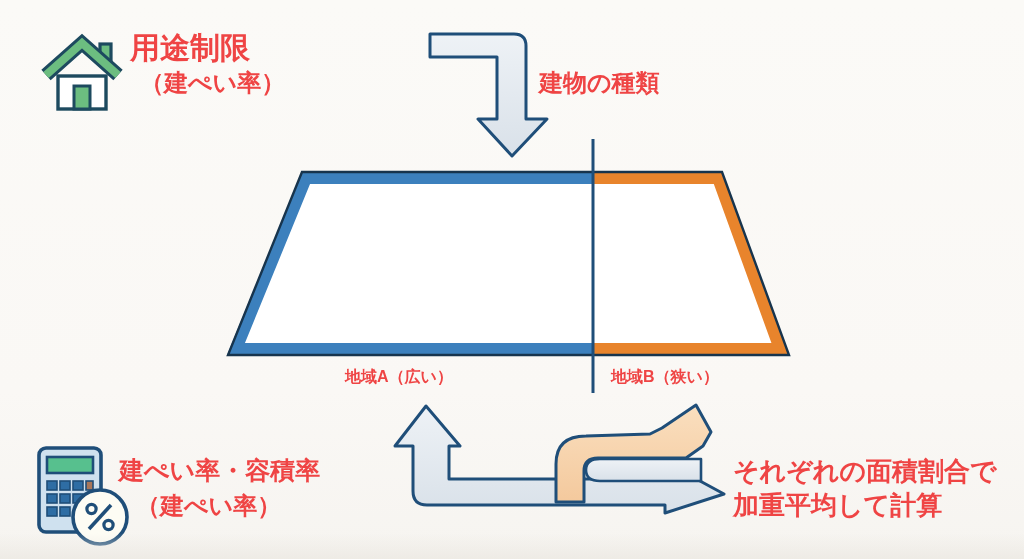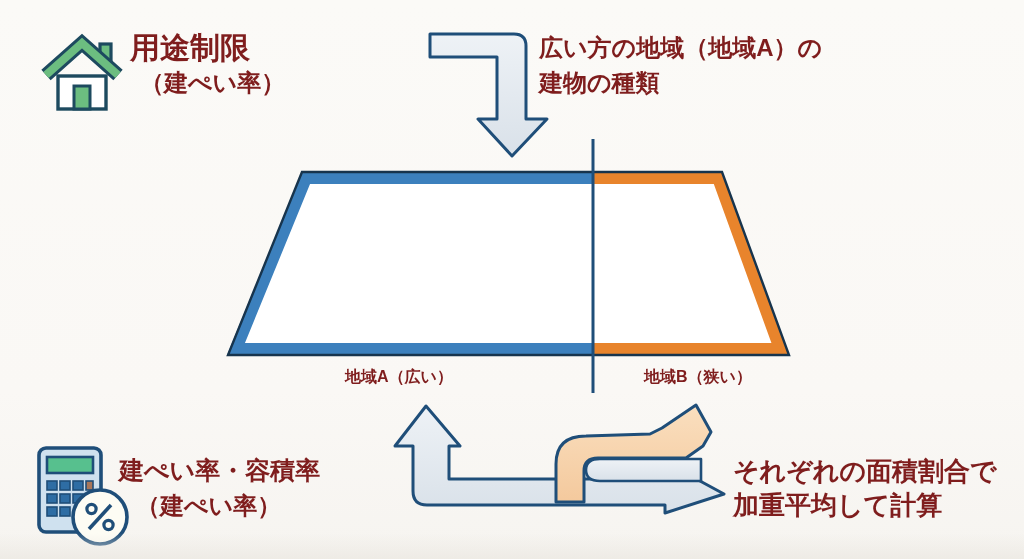--- a/index.html
+++ b/index.html
@@ -3,21 +3,21 @@
 <meta charset="utf-8">
 <style>
   html,body{margin:0;padding:0;}
   body{
     width:1024px;height:559px;position:relative;overflow:hidden;
     font-family:"Liberation Sans",sans-serif;
     background:linear-gradient(180deg,#fbfaf7 0%,#faf8f5 70%,#f6f4f0 100%);
   }
   .canvas{position:absolute;inset:0;}
   .layer{position:absolute;left:0;top:0;}
-  .txt{position:absolute;color:#7f1d1d;font-weight:700;line-height:1.22;white-space:nowrap;}
+  .txt{position:absolute;color:#ef4444;font-weight:700;line-height:1.22;white-space:nowrap;}
   .t-title{font-size:30px;}
   .t-sub{font-size:24px;}
   .t-note{font-size:24px;}
   .t-zone{font-size:16px;}
   .t-calc{font-size:25px;}
   .t-right{font-size:26px;}
   .floor{position:absolute;left:0;right:0;bottom:0;height:26px;
     background:linear-gradient(180deg,rgba(240,237,232,0),rgba(236,233,227,.8));}
 </style>
 </head>
@@ -82,25 +82,24 @@
     <g stroke="#1f4e79" fill="none">
       <line x1="61" y1="86" x2="83" y2="62" stroke-width="3.6"></line>
       <circle cx="63.5" cy="66" r="4.6" stroke-width="3.2"></circle>
       <circle cx="80.5" cy="82" r="4.6" stroke-width="3.2"></circle>
     </g>
   </svg>
 
   <div class="txt t-title" style="left:130px;top:30px">用途制限</div>
   <div class="txt t-sub" style="left:140px;top:68px">（建ぺい率）</div>
 
-  <div class="txt t-note" style="left:539px;top:33px">広い方の地域（地域A）の</div>
   <div class="txt t-note" style="left:539px;top:68px">建物の種類</div>
 
   <div class="txt t-zone" style="left:345px;top:367px">地域A（広い）</div>
-  <div class="txt t-zone" style="left:644px;top:367px">地域B（狭い）</div>
+  <div class="txt t-zone" style="left:611px;top:367px">地域B（狭い）</div>
 
   <div class="txt t-calc" style="left:119px;top:455px">建ぺい率・容積率</div>
   <div class="txt t-sub" style="left:136px;top:491px">（建ぺい率）</div>
 
   <div class="txt t-right" style="left:733px;top:456px">それぞれの面積割合で</div>
   <div class="txt t-right" style="left:733px;top:490px">加重平均して計算</div>
 
   <div class="floor"></div>
 </div>
 

